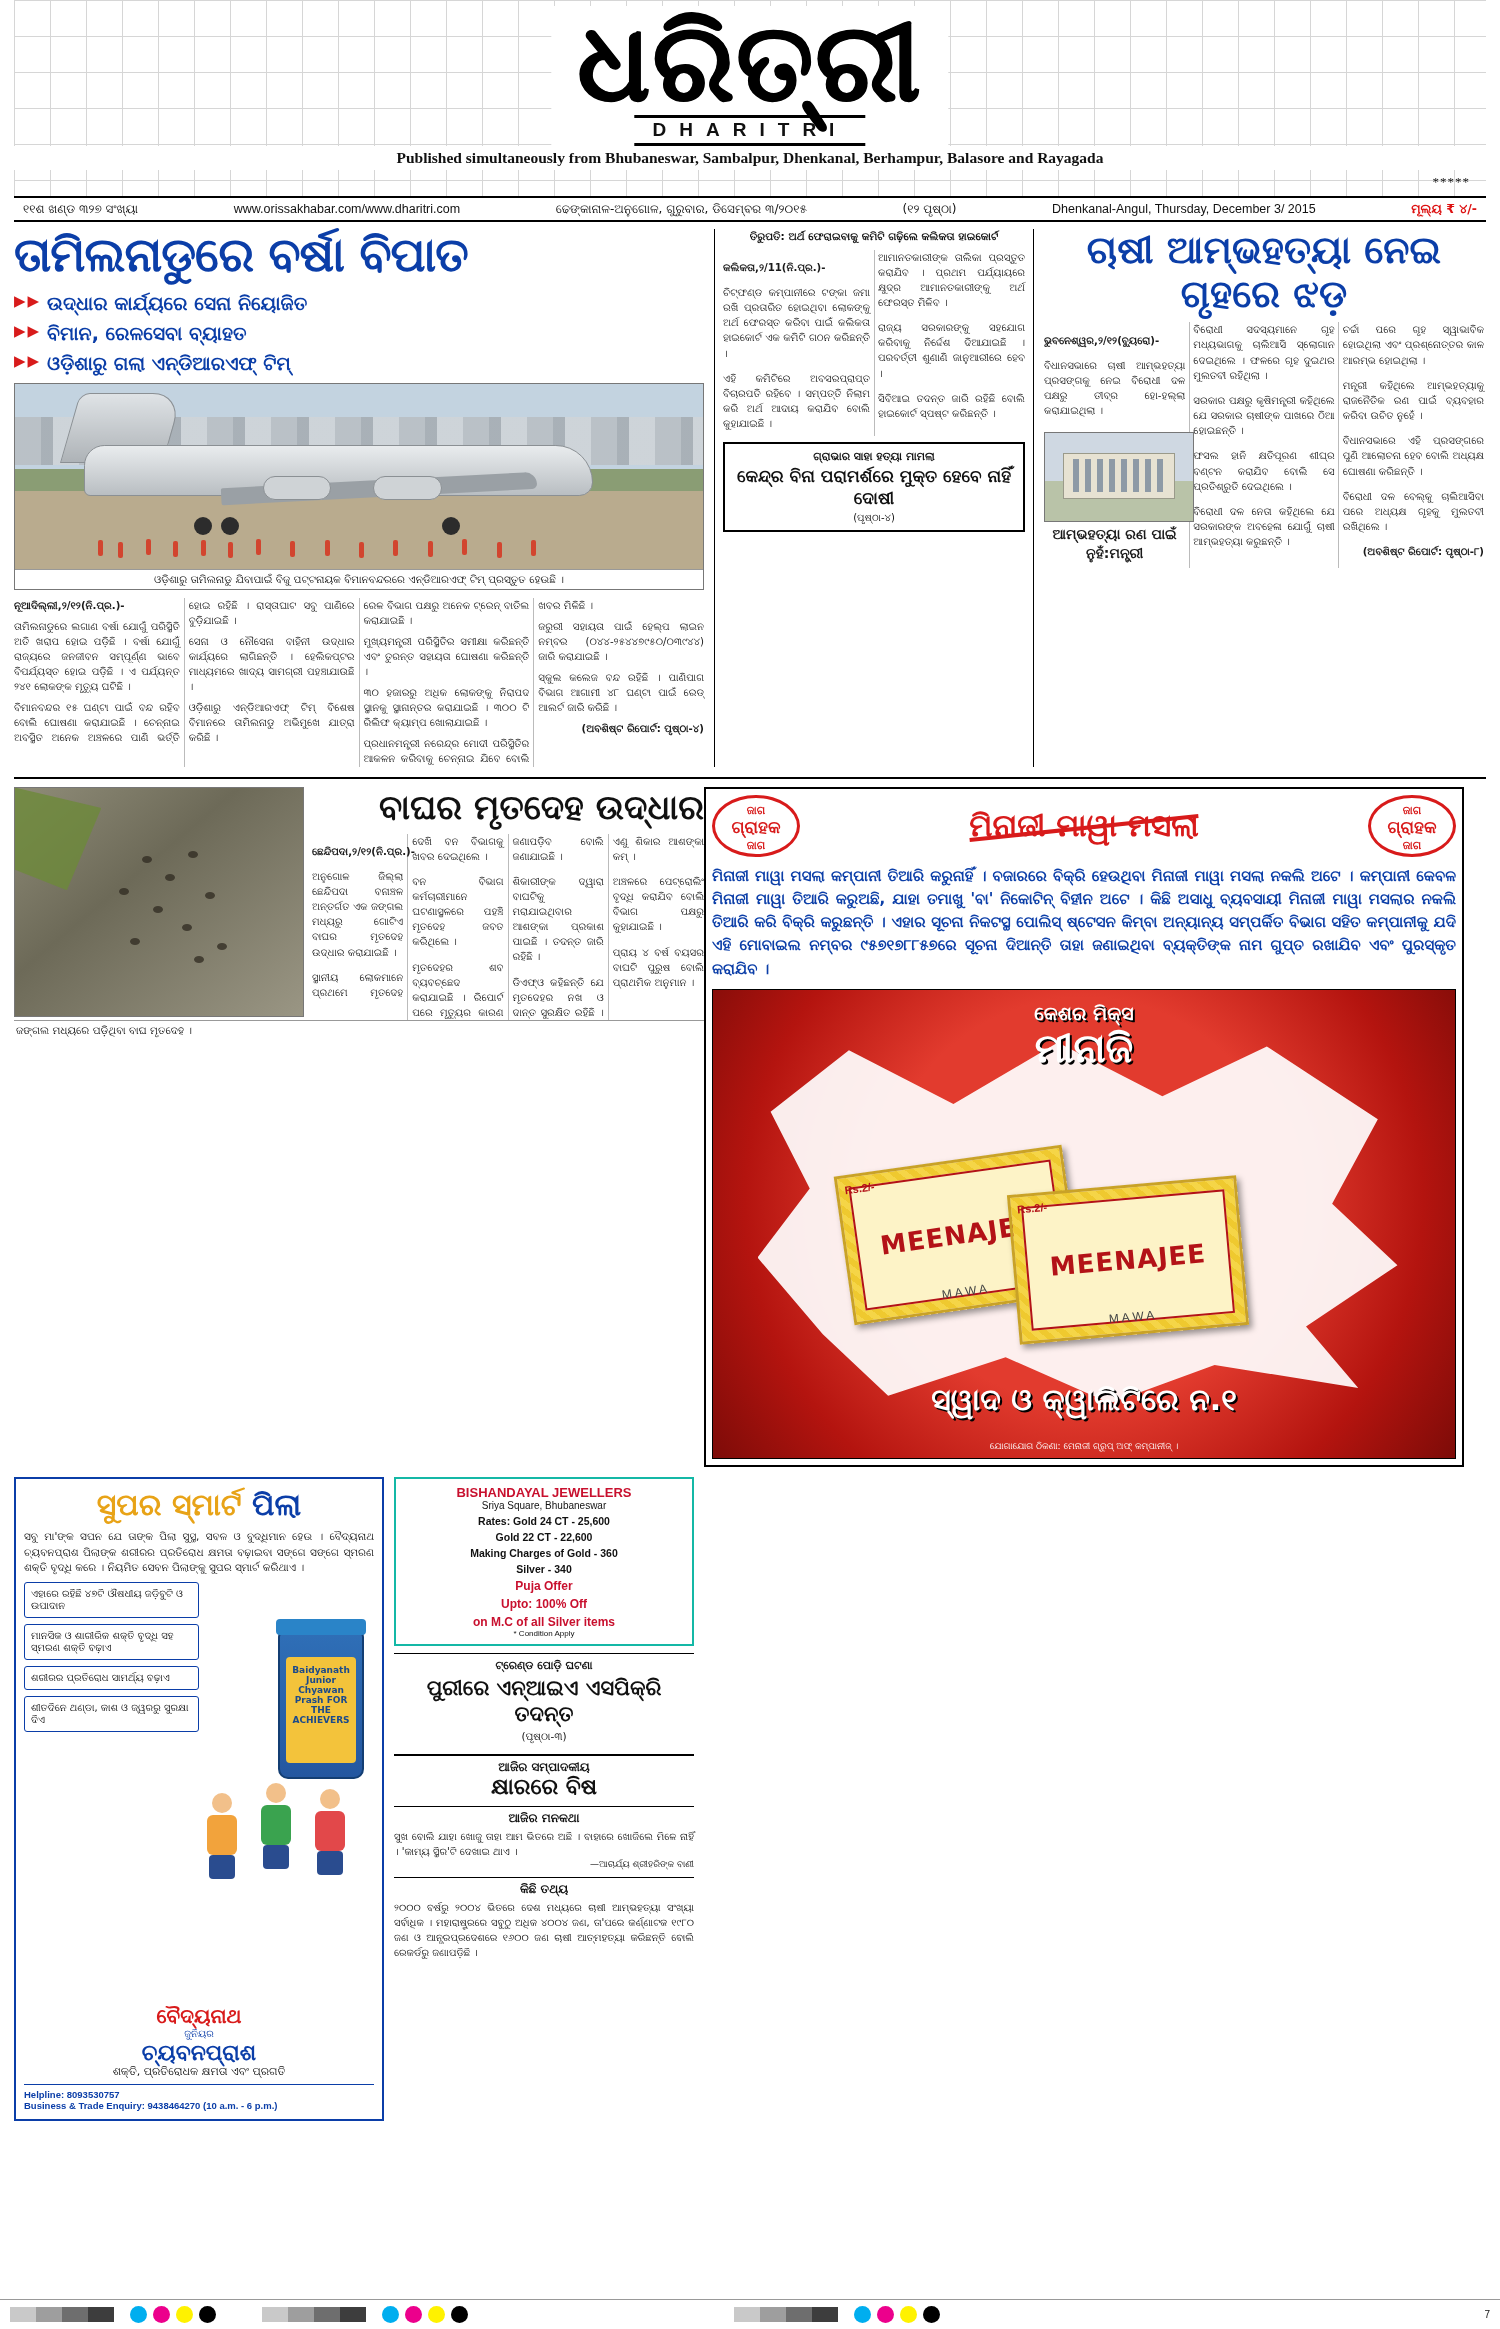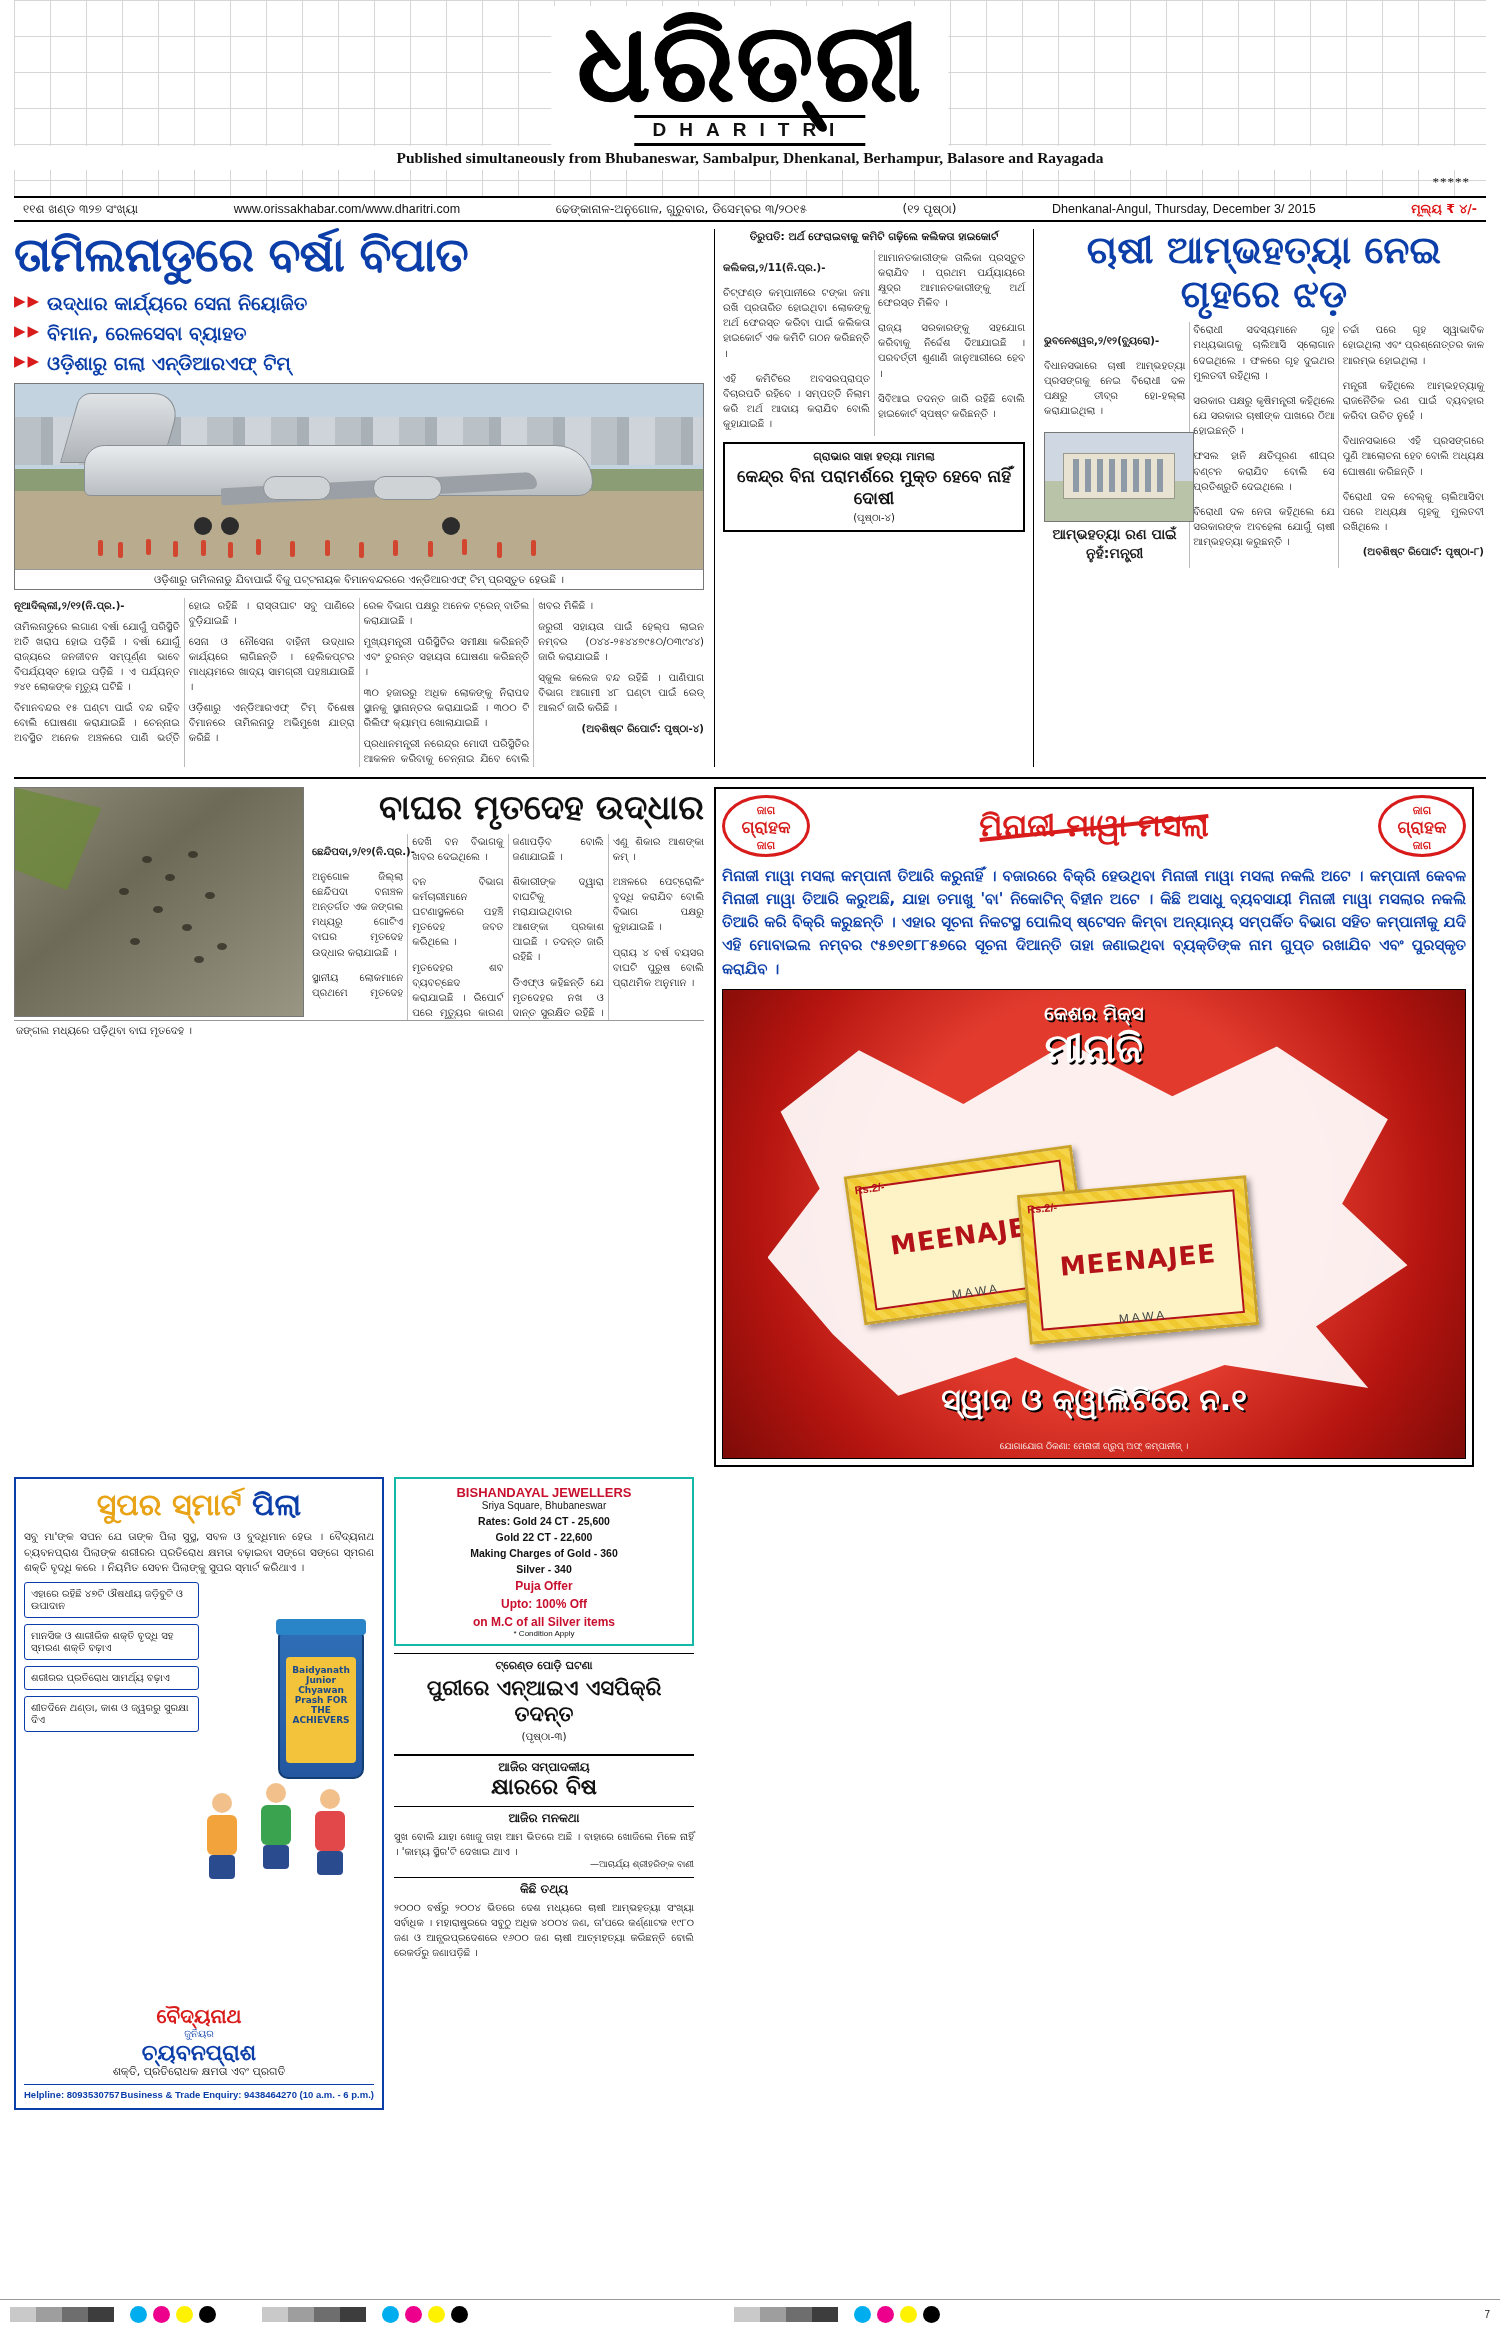--- a/index.html
+++ b/index.html
@@ -120,21 +120,21 @@
 
   
   .right-head { font-size:38px; text-align:center; line-height:1.15; }
   .rt-photo { width:150px; height:90px; border:1px solid #777; background:linear-gradient(#cfd8e2 0 55%, #b9c3a8 55% 100%); position:relative; float:left; margin:4px 7px 3px 0;}
   .rt-photo .b { position:absolute; left:12%; top:22%; width:76%; height:52%; background:#e7e2d2; border:1px solid #9a9a8a;}
   .rt-photo .b:after{ content:""; position:absolute; inset:12% 8%; background:repeating-linear-gradient(to right,#8e9aa6 0 6px,#e7e2d2 6px 12px);}
   .rt-cap { font-family:"DejaVu Sans", sans-serif; font-weight:bold; font-size:14px; text-align:center; line-height:1.3; }
   .rt-cols { column-count:3; column-gap:8px; column-rule:1px solid #bbb; margin-top:6px; }
 
   
-  .row2 { display:flex; gap:10px; margin-top:10px; border-top:2px solid #000; padding-top:8px;}
+  .row2 { display:flex; margin-top:10px; border-top:2px solid #000; padding-top:8px;}
   .tiger-block { width:690px; }
   .tiger-head { font-family:"DejaVu Sans", sans-serif; font-weight:bold; font-size:34px; text-align:right; }
   .tiger-photo { width:290px; height:230px; border:1px solid #777; float:left; margin-right:8px;
     background:linear-gradient(140deg,#8f8c78,#6d6a58 40%,#9a9684); position:relative; overflow:hidden;}
   .tiger-photo .spot { position:absolute; width:10px; height:7px; background:#2f2a20; border-radius:50%; opacity:.75; }
   .tiger-photo .grass { position:absolute; left:0; top:0; width:30%; height:45%; background:#6d8a3a; clip-path:polygon(0 0,100% 20%,60% 100%,0 80%); opacity:.8;}
   .tiger-cols { column-count:4; column-gap:9px; column-rule:1px solid #bbb; margin-top:6px;}
 
   
   .ad-meenajee { width:760px; border:2px solid #000; padding:6px; }
@@ -177,21 +177,21 @@
   .kid { position:absolute; bottom:0; width:46px; height:86px; }
   .kid .head { width:20px; height:20px; border-radius:50%; background:#f2c08a; margin:0 auto; }
   .kid .body { width:30px; height:40px; margin:2px auto 0; border-radius:6px; }
   .kid .legs { width:26px; height:24px; margin:0 auto; background:#2a4c8f; border-radius:4px;}
   .cw-logo { text-align:center; margin-top:6px; }
   .cw-logo .b1 { font-family:"DejaVu Sans", sans-serif; font-weight:bold; color:#d81b1b; font-size:20px;}
   .cw-logo .b2 { font-family:"DejaVu Sans", sans-serif; font-size:10px; color:#0b3ea8;}
   .cw-logo .b3 { font-family:"DejaVu Sans", sans-serif; font-weight:bold; color:#0b3ea8; font-size:22px;}
   .cw-logo .b4 { font-family:"DejaVu Sans", sans-serif; font-size:11px; color:#111;}
   .cw-foot { display:flex; justify-content:space-between; border-top:1px solid #0b3ea8; margin-top:6px; padding-top:4px;
-    font-family:"Liberation Sans", sans-serif; font-size:9.5px; font-weight:bold; color:#0b3ea8;}
+    font-family:"Liberation Sans", sans-serif; font-size:9.5px; font-weight:bold; color:#0b3ea8;flex-direction:column;}
 
   .col-jewel { width:300px; }
   .jw-ad { border:2px solid #14b8a6; padding:6px; text-align:center; font-family:"Liberation Sans", sans-serif;}
   .jw-ad .n { color:#c8102e; font-weight:bold; font-size:13px;}
   .jw-ad .a { font-size:10px; }
   .jw-ad .r { font-size:10.5px; font-weight:bold; margin-top:4px;}
   .jw-ad .o { color:#c8102e; font-weight:bold; font-size:12px; margin-top:4px;}
   .jw-ad .c { font-size:8px; }
   .small-head { font-family:"DejaVu Sans", sans-serif; font-weight:bold; font-size:11px; text-align:center; border-top:1px solid #000; margin-top:7px; padding-top:5px;}
   .small-title { font-family:"DejaVu Sans", sans-serif; font-weight:bold; font-size:21px; text-align:center; line-height:1.25; margin-top:3px;}

